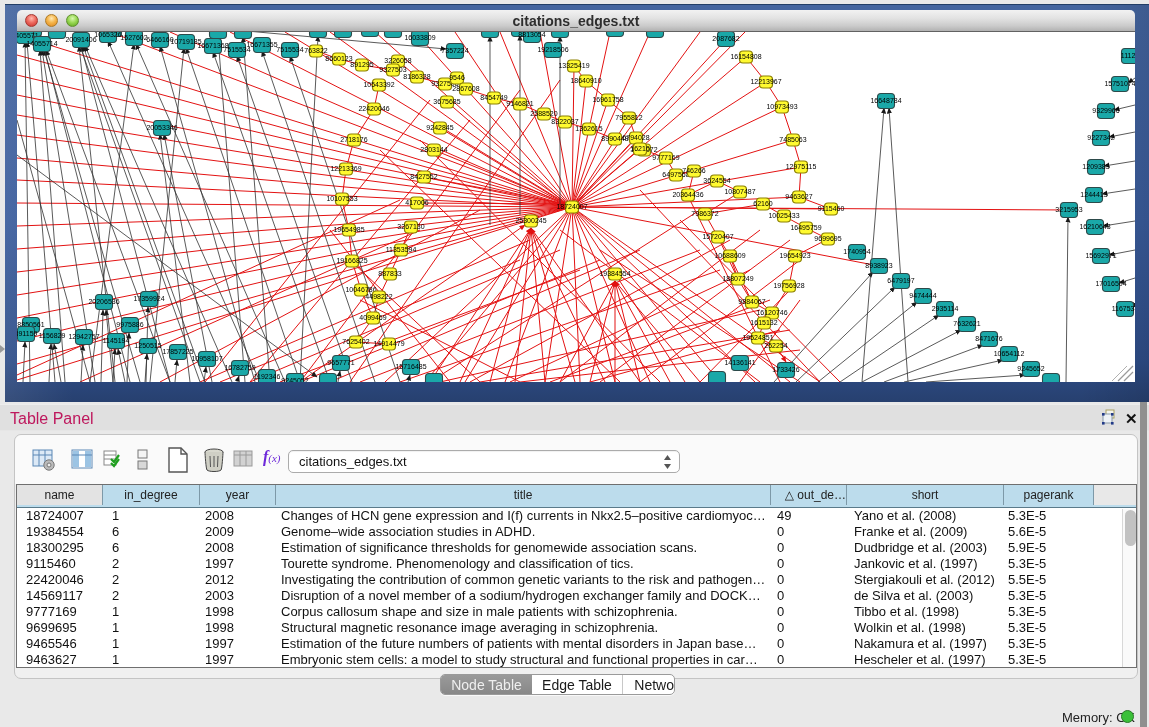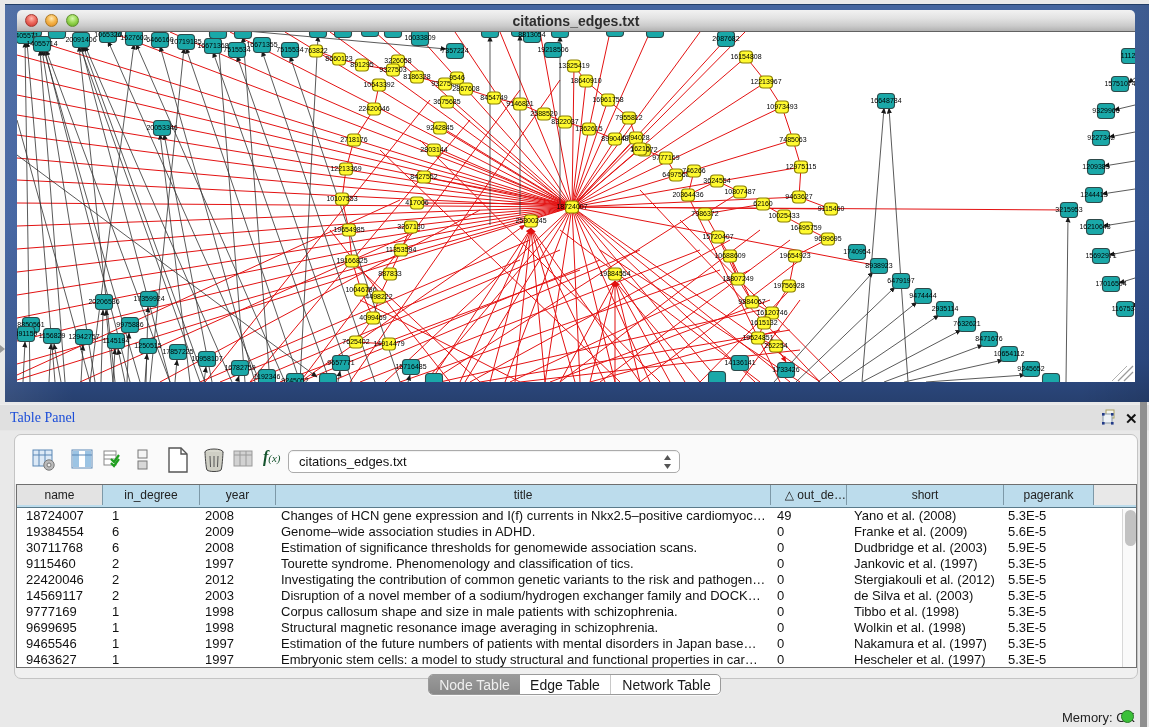--- a/index.html
+++ b/index.html
@@ -25,21 +25,21 @@
 #graph { position:absolute; left:0; top:0; }
 .r { stroke:#e31212; stroke-width:1; }
 .k { stroke:#333; stroke-width:0.9; stroke-opacity:.9; }
 .ny { fill:#fffa30; stroke:#8c8000; stroke-width:1.2; }
 .nt { fill:#1aa8a8; stroke:#2c4a4a; stroke-width:1.1; }
 .nl { font-size:7px; fill:#000; text-anchor:middle; font-family:"Liberation Sans",sans-serif; }
 
 
 #tp-head { left:0; top:404px; width:1149px; height:27px; background:#e0e0e0;
   border-top:1px solid #ededed; border-bottom:1px solid #e6e6e6; }
-#tp-head .lbl { position:absolute; left:10px; top:5px; font-size:14px; color:#1d4ed8;font-family:Liberation Serif, serif; }
+#tp-head .lbl { position:absolute; left:10px; top:5px; font-size:16px; color:#be185d; }
 #tp-x { position:absolute; left:1125px; top:5px; font-size:15px; font-weight:bold; color:#111; }
 #panel { left:14px; top:434px; width:1124px; height:245px; background:#f0f0f0;
   border:1px solid #c4c4c4; border-radius:7px; }
 #toolbar { position:absolute; left:0; top:0; width:100%; height:49px; background:#fafafa;
   border-radius:7px 7px 0 0; }
 #combo { position:absolute; left:273px; top:15px; width:392px; height:23px; background:#fff;
   border:1px solid #ababab; border-radius:5px; font-size:13px; color:#111; line-height:21px;
   padding-left:10px; box-shadow:inset 0 1px 1px rgba(0,0,0,.06); }
 #combo .ud { position:absolute; right:7px; top:3px; width:9px; height:16px; }
 #table { position:absolute; left:1px; top:49px; width:1121px; height:184px;
@@ -55,21 +55,21 @@
 .c2 { left:188px;width:76px; }
 .c3 { left:264px;width:496px; }
 .c4 { left:760px;width:76px; }
 .c5 { left:837px;width:157px; }
 .c6 { left:991px;width:100px; }
 #scroll { position:absolute; left:1105px; top:24px; width:15px; height:159px; background:#fafafa;
   border-left:1px solid #d8d8d8; }
 #thumb { position:absolute; left:2px; top:1px; width:11px; height:36px; background:#c2c2c2;
   border-radius:6px; }
 
-#tabs { left:428px; top:674px; width:293px; height:21px; border:1px solid #9a9a9a;
+#tabs { left:440px; top:674px; width:235px; height:21px; border:1px solid #9a9a9a;
   border-radius:5px; background:#fff; font-size:14px; overflow:hidden;
   box-shadow:0 1px 0 rgba(255,255,255,.7); }
 #tabs div { position:absolute; top:0; height:21px; line-height:20px; text-align:center; }
 #tab1 { left:0; width:91px; background:linear-gradient(180deg,#9a9a9a,#868686); color:#efefef; }
 #tab2 { left:91px; width:91px; color:#1a1a1a; border-right:1px solid #c8c8c8; }
 #tab3 { left:182px; width:111px; color:#1a1a1a; }
 #status { left:0; top:702px; width:1149px; height:25px; font-size:13px; color:#222; }
 #status .mem { position:absolute; left:1062px; top:8px; }
 #status .dot { position:absolute; left:1121px; top:8px; width:13px; height:13px;
   background:#3bc039; border:1.5px solid #2a7a28; border-radius:50%; }
@@ -684,21 +684,21 @@
       <line x1="9" y1="9" x2="9.5" y2="20" stroke="#555"></line>
           <line x1="13" y1="9" x2="13" y2="20" stroke="#555"></line>
           <line x1="17" y1="9" x2="16.5" y2="20" stroke="#555"></line>
     </svg>
     <svg style="position:absolute;left:218px;top:14px" width="22" height="22" viewBox="0 0 22 22">
       <rect x="1" y="2" width="18" height="15" fill="#d2d2d2" stroke="#9a9a9a"></rect>
       <line x1="1" y1="6" x2="19" y2="6" stroke="#9a9a9a"></line>
           <line x1="7" y1="2" x2="7" y2="17" stroke="#9a9a9a"></line>
           <line x1="13" y1="2" x2="13" y2="17" stroke="#9a9a9a"></line>
     </svg>
-    <div style="position:absolute;left:248px;top:13px;font-size:16px;color:#14532d;font-style:italic;font-family:'Liberation Serif',serif;"><b>f</b><span style="font-size:11px">(x)</span></div>
+    <div style="position:absolute;left:248px;top:13px;font-size:16px;color:#6d28d9;font-style:italic;font-family:'Liberation Serif',serif;"><b>f</b><span style="font-size:11px">(x)</span></div>
     <div id="combo">citations_edges.txt<span class="ud"><svg width="9" height="16" viewBox="0 0 9 16">
               <path d="M4.5 1 L8 6 H1 z" fill="#555"></path>
               <path d="M4.5 15 L1 10 H8 z" fill="#555"></path>
             </svg></span></div>
   </div>
   <div id="table">
     <div id="thead">
       <span style="left:0;width:86px;background:#e3e3e3;">name</span>
       <span style="left:86px;width:97px;">in_degree</span>
       <span style="left:183px;width:76px;">year</span>
@@ -721,21 +721,21 @@
 <div class="tr">
             <span class="c0">19384554</span>
             <span class="c1">6</span>
             <span class="c2">2009</span>
             <span class="c3">Genome–wide association studies in ADHD.</span>
             <span class="c4">0</span>
             <span class="c5">Franke et al. (2009)</span>
             <span class="c6">5.6E-5</span>
           </div>
 <div class="tr">
-            <span class="c0">30711768</span>
+            <span class="c0">18300295</span>
             <span class="c1">6</span>
             <span class="c2">2008</span>
             <span class="c3">Estimation of significance thresholds for genomewide association scans.</span>
             <span class="c4">0</span>
             <span class="c5">Dudbridge et al. (2003)</span>
             <span class="c6">5.9E-5</span>
           </div>
 <div class="tr">
             <span class="c0">9115460</span>
             <span class="c1">2</span>

